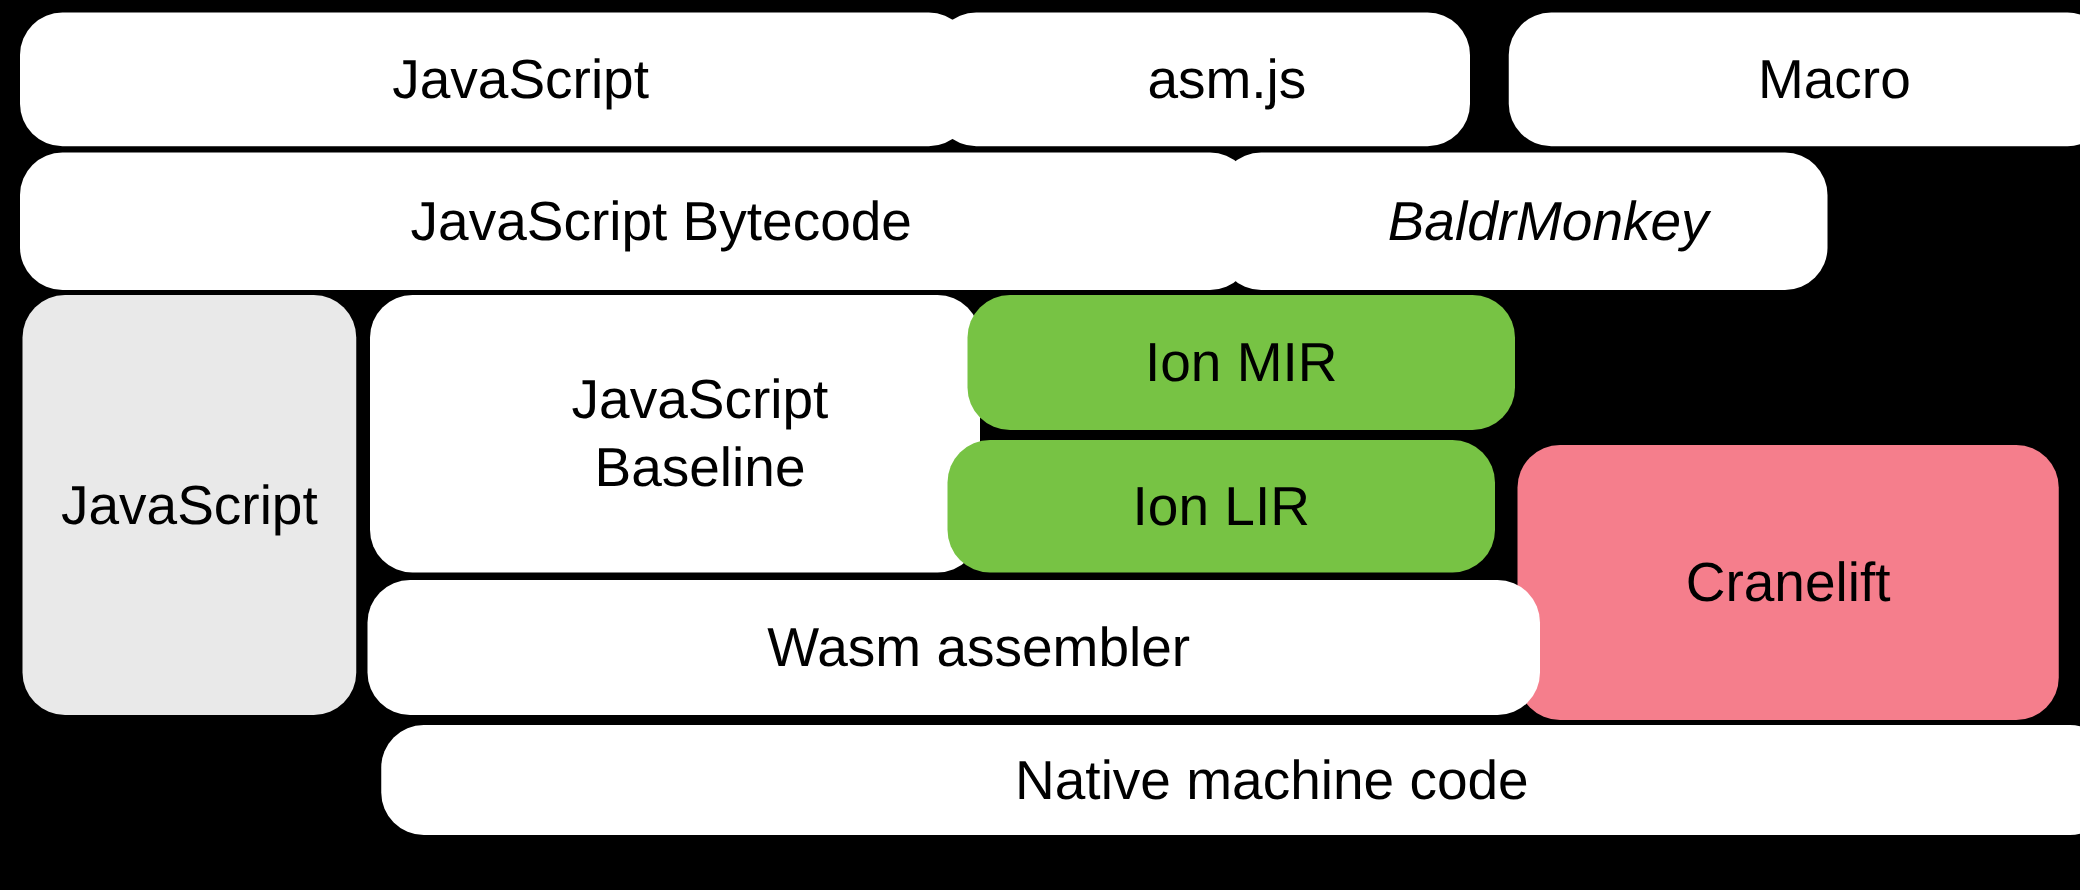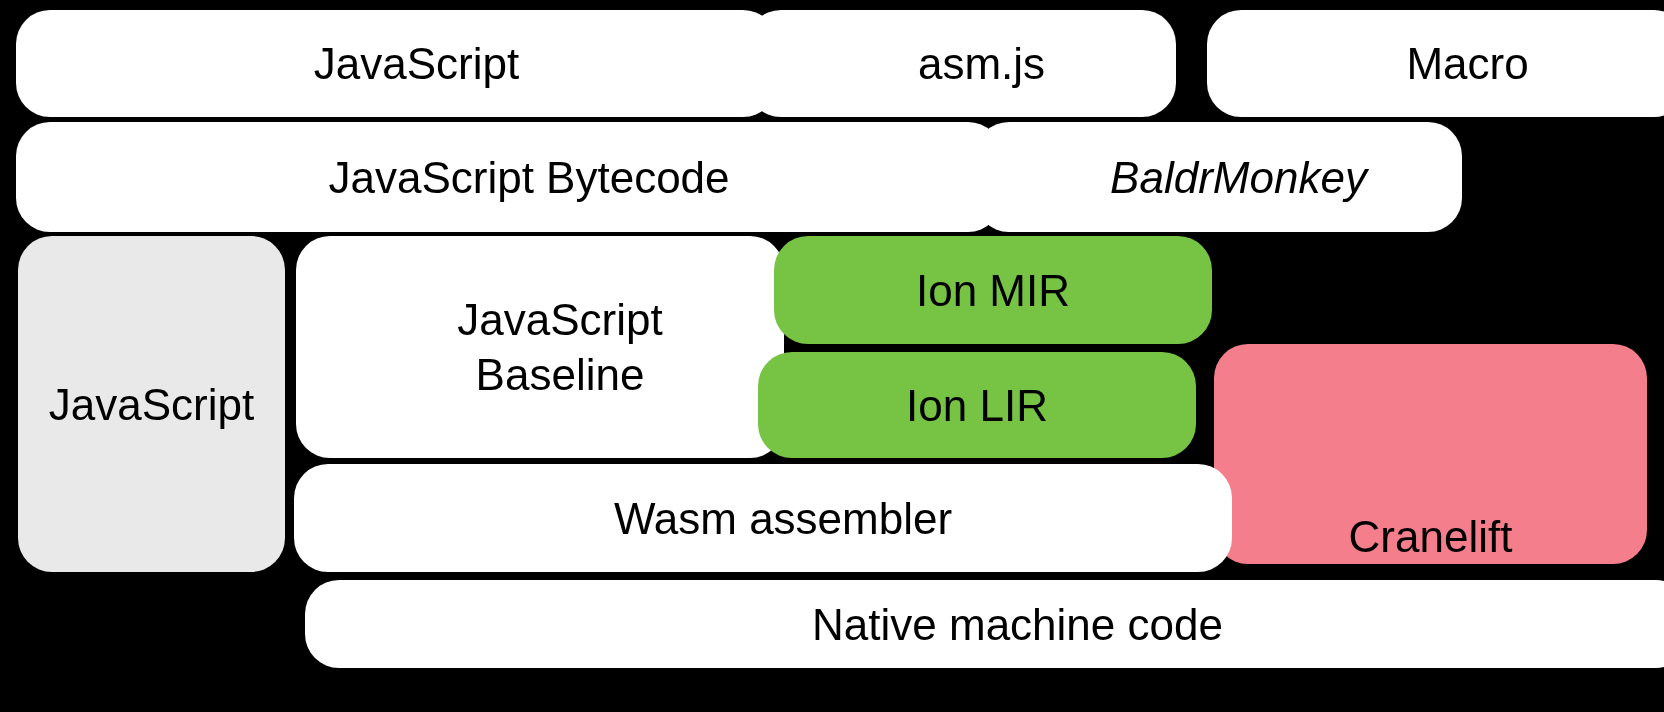--- a/index.html
+++ b/index.html
@@ -36,21 +36,21 @@
 
   #b-javascript  { left: 16px;   top: 10px;  width: 721px;  height: 107px; }
   #b-asmjs       { left: 747px;  top: 10px;  width: 389px;  height: 107px; }
   #b-wasm        { left: 1207px; top: 10px;  width: 441px;  height: 107px; }
   #b-bytecode    { left: 16px;   top: 122px; width: 946px;  height: 110px; }
   #b-baldrmonkey { left: 975px;  top: 122px; width: 447px;  height: 110px; font-style: italic; }
   #b-interpreter { left: 18px;   top: 236px; width: 267px;  height: 336px; }
   #b-baseline    { left: 296px;  top: 236px; width: 448px;  height: 222px; }
   #b-ionmir      { left: 758px;  top: 236px; width: 438px;  height: 108px; margin-left: 16px; }
   #b-ionlir      { left: 758px;  top: 352px; width: 438px;  height: 106px; justify-content: center; }
-  #b-cranelift   { left: 1214px; top: 344px; width: 433px;  height: 220px; align-items: flex-end; }
+  #b-cranelift   { left: 1214px; top: 356px; width: 433px;  height: 220px; }
   #b-macro       { left: 294px;  top: 464px; width: 898px;  height: 108px; }
   #b-native      { left: 305px;  top: 580px; width: 1345px; height: 88px; }
 </style>
 </head>
 <body>
 
 <div class="canvas">
 
   <div class="box c-white" id="b-javascript">
     <span class="label">JavaScript</span>

